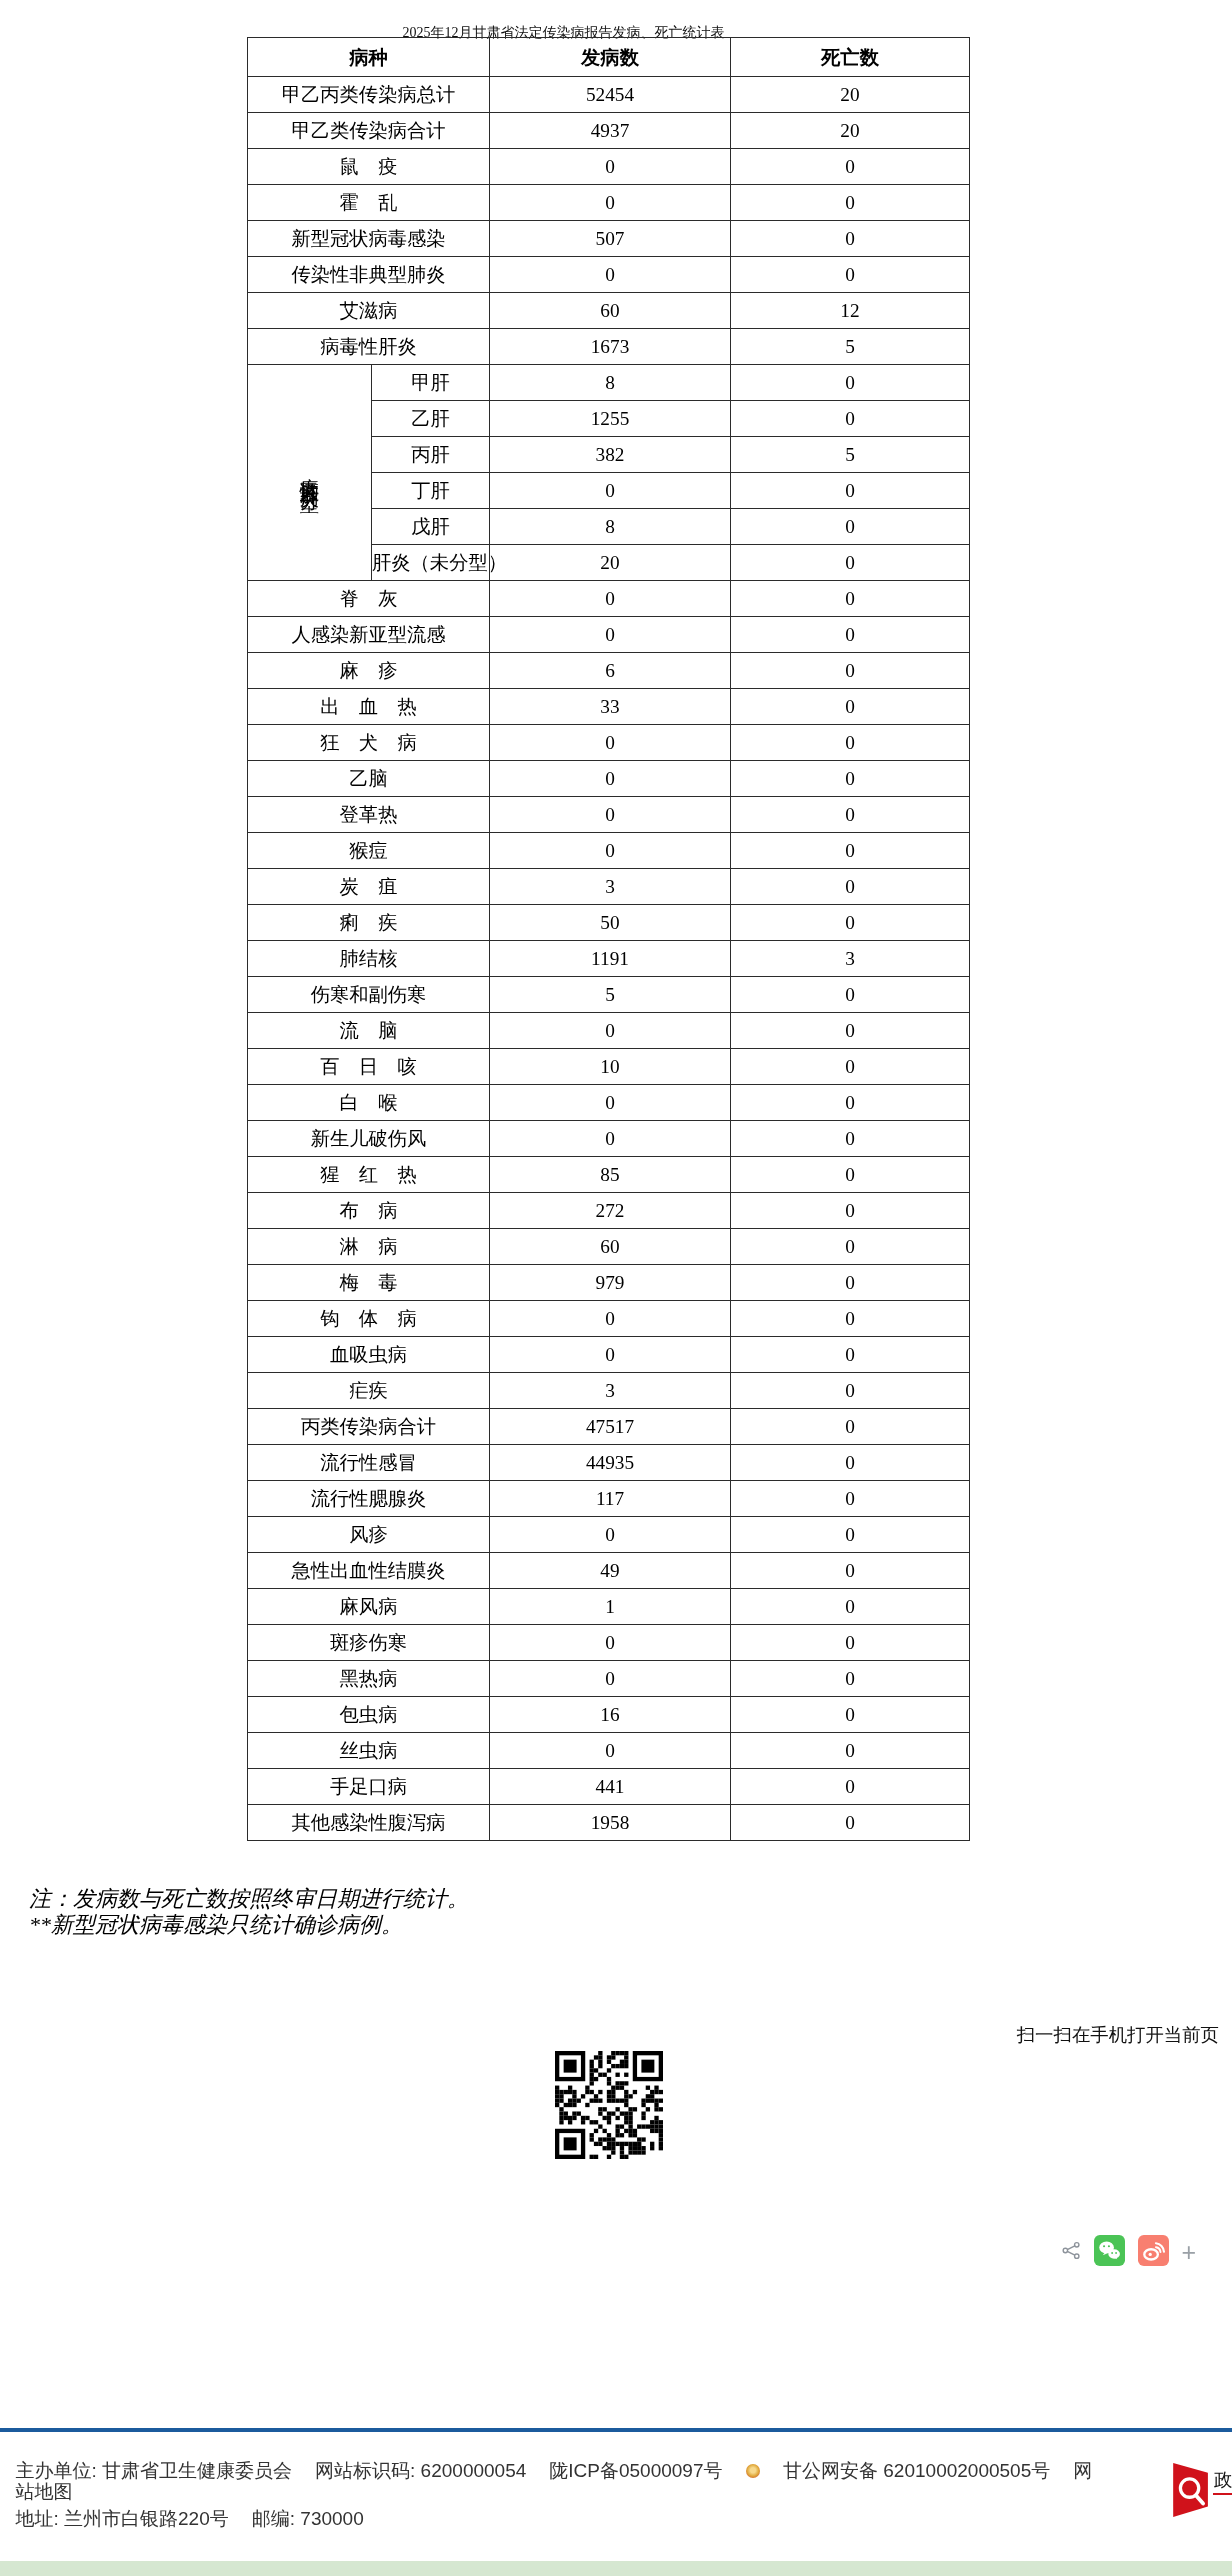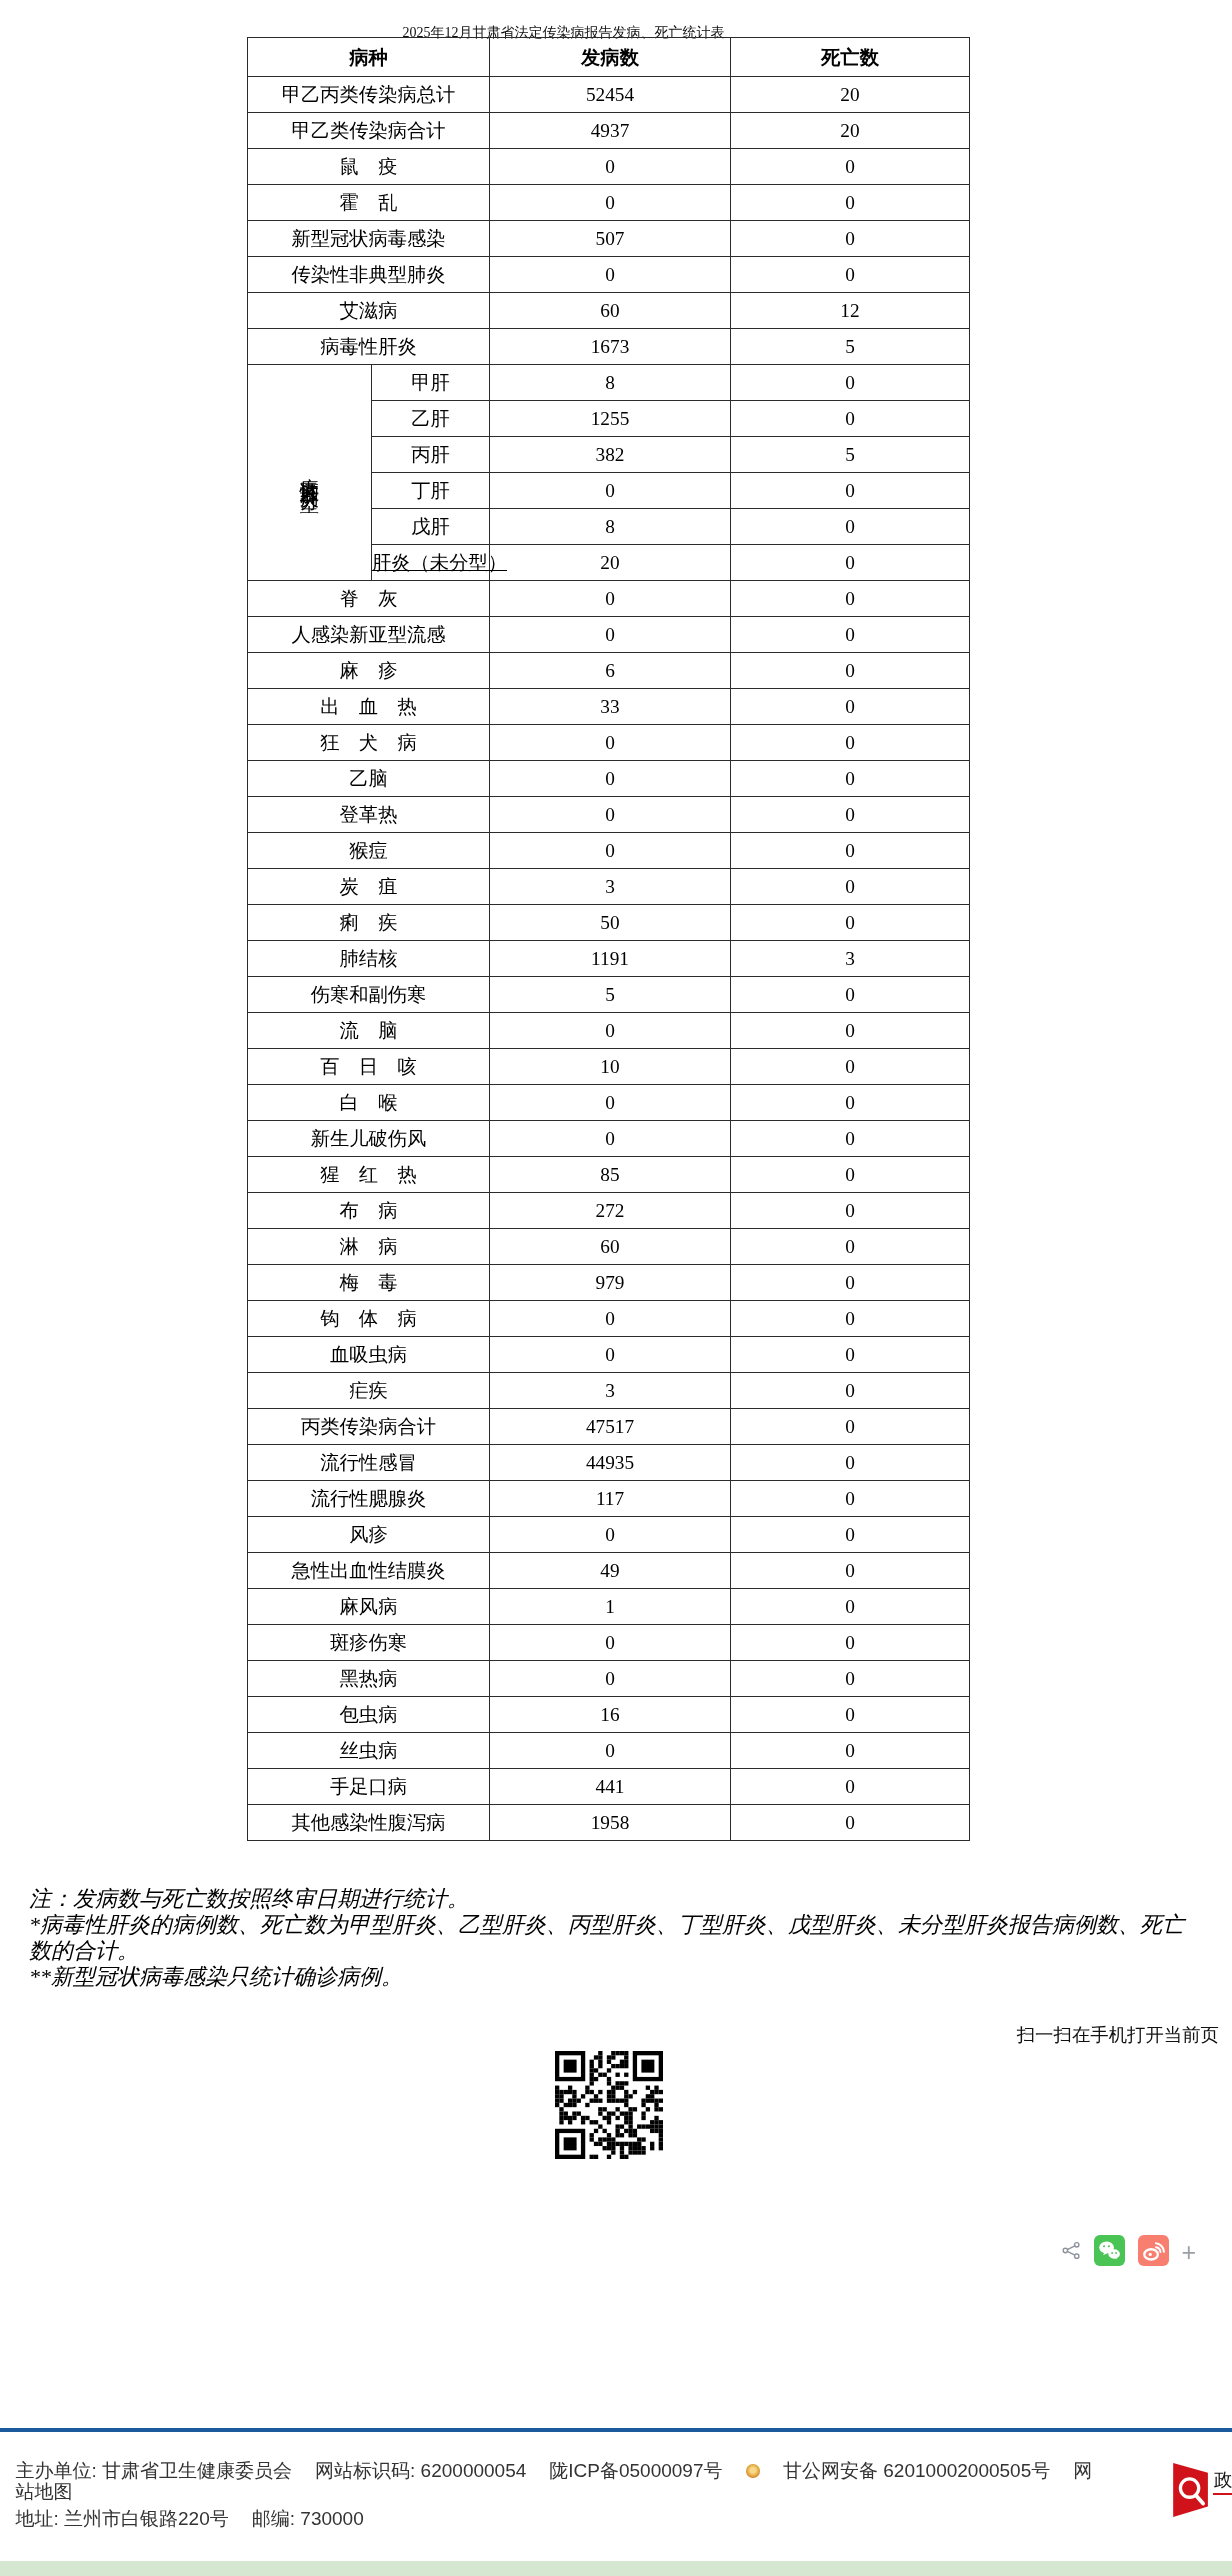--- a/index.html
+++ b/index.html
@@ -21,21 +21,21 @@
   table.stats th, table.stats td {
     border:1px solid #2b2b2b; padding:0; text-align:center;
     font-size:19.3px; height:36px; color:#000; overflow:visible;
   }
   table.stats thead th { height:39px; font-weight:700; }
   tr.bold td { font-weight:400;margin-top:36px; }
   td.vcell {
     writing-mode:vertical-rl; text-orientation:upright;
     letter-spacing:2.9px; padding:3.9px 0;
   }
-  td.left-cell { text-align:left; padding-left:5.8px; white-space:nowrap;text-decoration:underline; }
+  td.left-cell { text-align:left; padding-left:5.8px; white-space:nowrap; }
   .notes {
     position:absolute; left:29px; top:1886px; width:1157px;
     font-size:22px; line-height:26px; color:#000;font-style:italic;
   }
   .notes p { margin:0; }
   .qr-caption {
     position:absolute; top:2022px; left:0; width:1219px;
     text-align:right; font-size:18.4px; color:#111;
   }
   .qr-box { position:absolute; left:555px; top:2051px; width:108px; height:108px; }
@@ -343,21 +343,20 @@
       <tr>
         <td colspan="2">其他感染性腹泻病</td>
         <td>1958</td>
         <td>0</td>
       </tr>
     </tbody>
 </table>
 
 <div class="notes">
   <p>注：发病数与死亡数按照终审日期进行统计。</p>
-  <p>*病毒性肝炎的病例数、死亡数为甲型肝炎、乙型肝炎、丙型肝炎、丁型肝炎、戊型肝炎、未分型肝炎报告病例数、死亡数的合计。</p>
   <p>**新型冠状病毒感染只统计确诊病例。</p>
 </div>
 
 <div class="qr-caption">扫一扫在手机打开当前页</div>
 
 <svg id="qr" class="qr-box" width="108" height="108" viewBox="0 0 112 112" xmlns="http://www.w3.org/2000/svg">
     <rect x="0" y="0" width="112.00000000000001" height="112.00000000000001" fill="#fff"></rect>
     <rect x="44.800000000000004" y="0" width="4.48" height="4.48" fill="#000"></rect>
     <rect x="58.24000000000001" y="0" width="4.48" height="4.48" fill="#000"></rect>
     <rect x="62.720000000000006" y="0" width="4.48" height="4.48" fill="#000"></rect>

